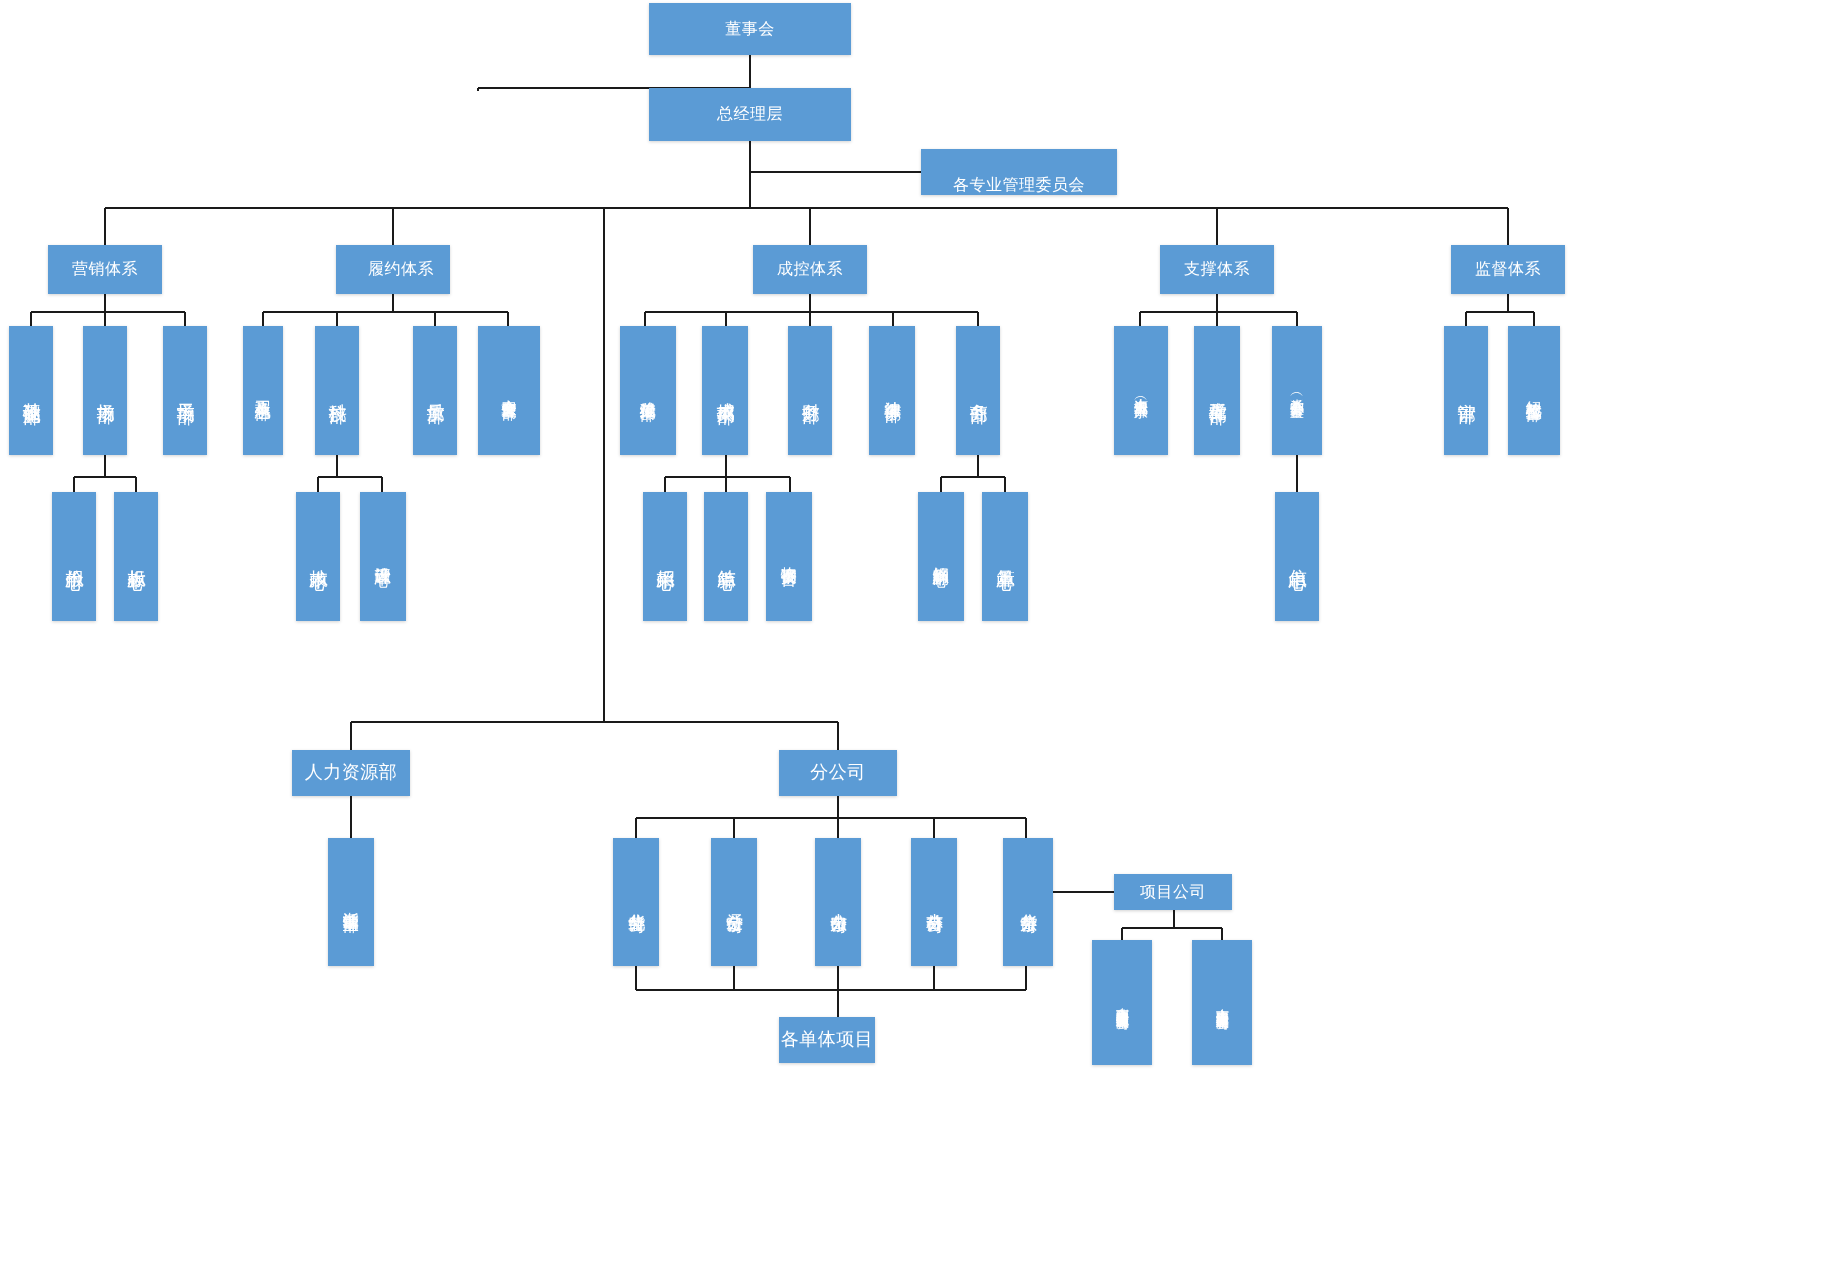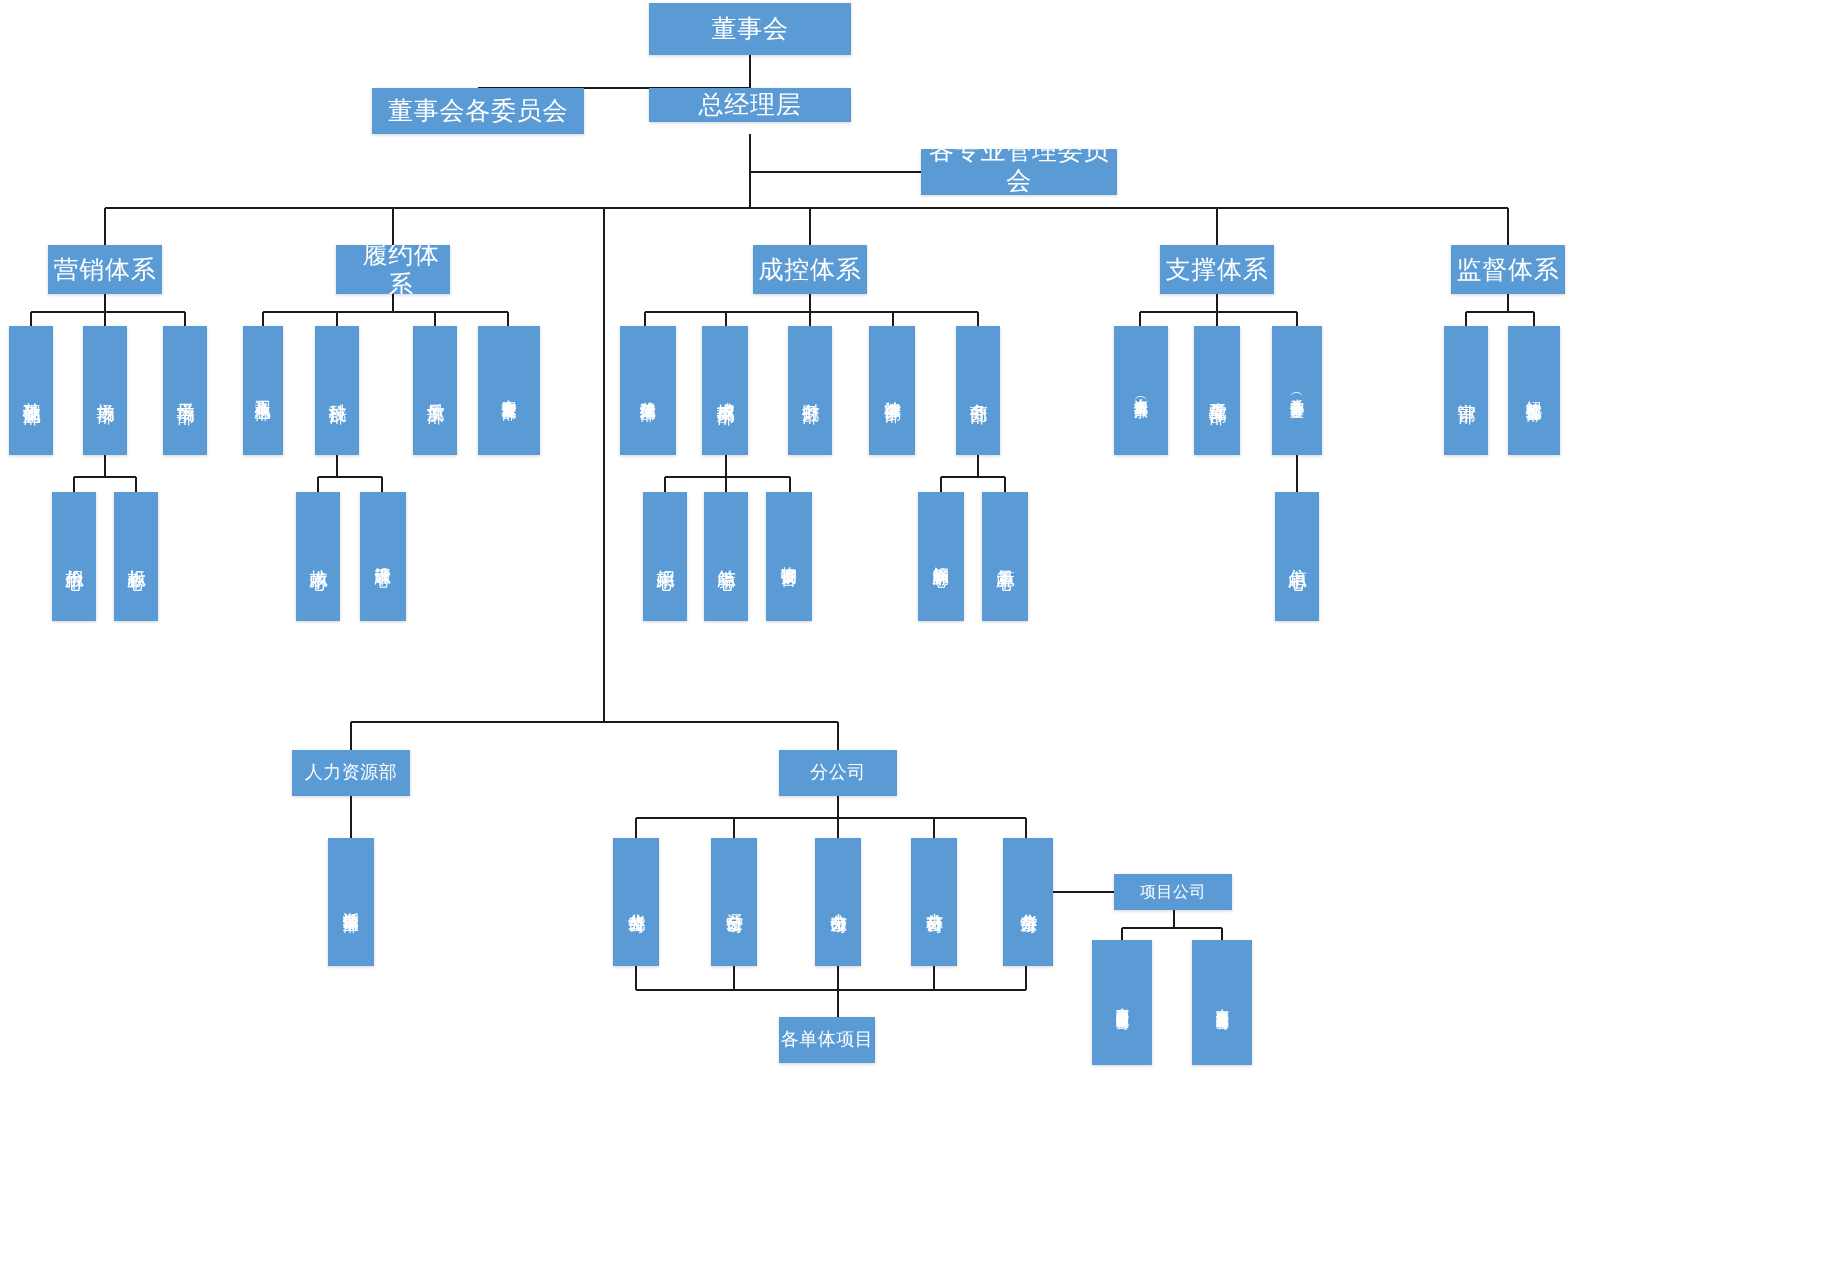--- a/index.html
+++ b/index.html
@@ -25,21 +25,21 @@
   }
   
   .h{ writing-mode:horizontal-tb; }
   
   .v{
     writing-mode:vertical-rl;
     text-orientation:upright;
     line-height:1.08;
     letter-spacing:0.05em;
   }
-  .fs20{font-size:25px;}
+  .fs20{font-size:16px;}
   .fs18{font-size:18px;}
   .fs17{font-size:17px;}
   .fs16{font-size:16px;}
   .fs15{font-size:15px;}
   .fs14{font-size:14px;}
   .fs13{font-size:13px;}
 </style>
 </head>
 <body>
 
@@ -149,25 +149,22 @@
       <path d="M934 966 L934 990"></path>
       <path d="M1026 966 L1026 990"></path>
       <path d="M838 990 L838 1017"></path>
     </g>
   </svg>
 
   <div class="node h fs20" style="left:649px;top:3px;width:202px;height:52px;">
     <span>董事会</span>
   </div>
 
-  <div class="node h fs20" style="left:372px;top:88px;width:212px;height:46px;">
-    <span>董事会各委员会</span>
-  </div>
-
-  <div class="node h fs20" style="left:649px;top:88px;width:202px;height:34px;">
+
+  <div class="node h fs20" style="left:649px;top:88px;width:202px;height:53px;">
     <span>总经理层</span>
   </div>
 
   <div class="node h fs20" style="left:921px;top:149px;width:196px;height:46px;align-items:flex-end;">
     <span>各专业管理委员会</span>
   </div>
 
   <div class="node h fs20" style="left:48px;top:245px;width:114px;height:49px;">
     <span>营销体系</span>
   </div>

